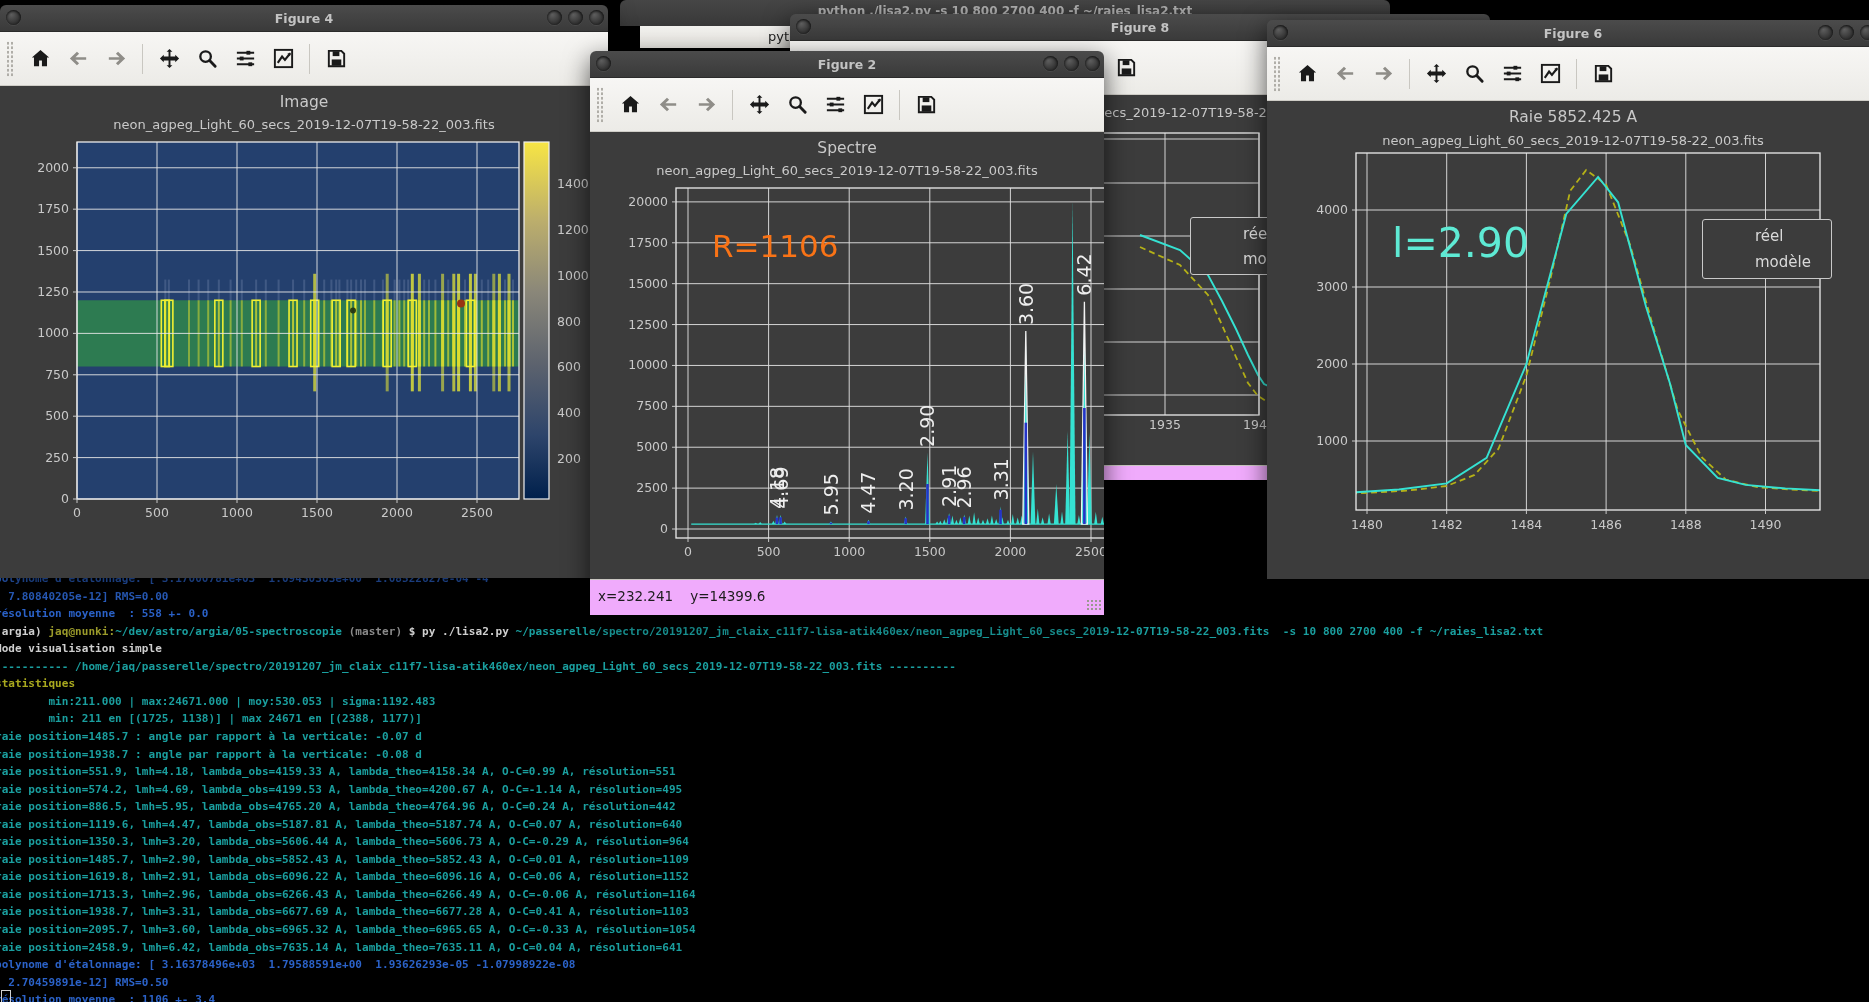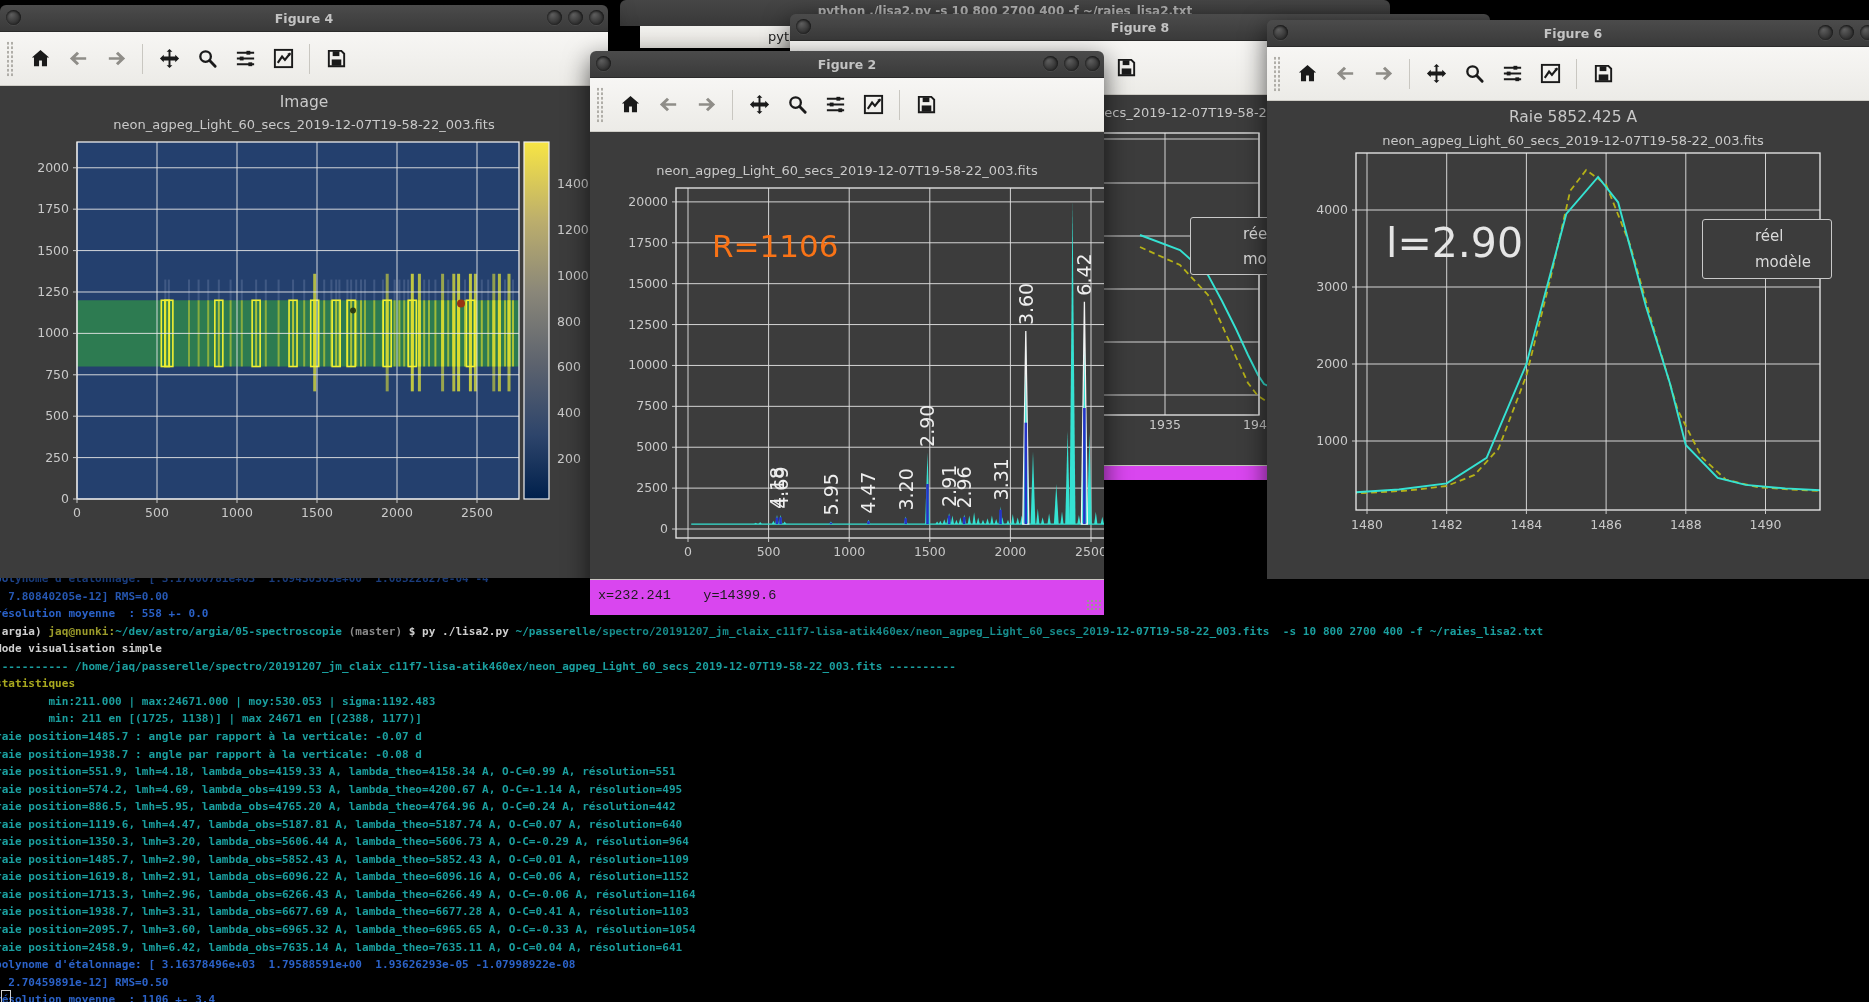--- a/index.html
+++ b/index.html
@@ -16,21 +16,21 @@
   .toolbar{height:53px;background:linear-gradient(#f7f6f4,#ecebe7);border-bottom:1px solid #cfcdc7;
            display:flex;align-items:center;padding:0 6px;gap:4px;}
   .tool{width:34px;height:34px;display:flex;align-items:center;justify-content:center;border-radius:3px;}
   .tool svg{width:23px;height:23px;}
   .sep{width:1px;height:30px;background:#c9c7c1;margin:0 5px;}
   .grip-v{width:8px;height:36px;margin-right:5px;
           background-image:radial-gradient(#b0aea8 1px, transparent 1.3px);background-size:4px 4.5px;}
   .content{background:#3c3c3c;position:relative;overflow:hidden;}
   .fig-title{position:absolute;left:0;right:0;text-align:center;color:#c9c9c9;font-size:15.5px;}
   .fig-sub{position:absolute;left:0;right:0;text-align:center;color:#c9c9c9;font-size:13px;}
-  .statusbar{background:#d946ef;border-top:1px solid #c9c7c1;position:relative;font-family:Liberation Mono, monospace;}
+  .statusbar{background:#f0abfc;border-top:1px solid #c9c7c1;position:relative;}
   .status-text{position:absolute;left:8px;top:8px;font-size:13.5px;color:#1c1c1c;white-space:pre;}
   .grip-dots{position:absolute;right:3px;bottom:3px;width:15px;height:13px;
              background-image:radial-gradient(#9a9890 1px, transparent 1.2px);background-size:4px 4px;}
   .annot{position:absolute;white-space:pre;}
   .legend{position:absolute;background:#3c3c3c;border:1px solid #c9c9c9;border-radius:3px;
           padding:6px 10px 6px 8px;display:flex;flex-direction:column;justify-content:space-around;gap:6px;}
   .legend .row{display:flex;align-items:center;gap:10px;}
   .legend .lbl{color:#d9d9d9;font-size:15px;}
   .lsample{width:34px;height:0;}
   #terminal{position:absolute;left:0;top:0;width:1869px;height:1002px;z-index:1;}
@@ -608,20 +608,21 @@
         <text x="78" y="237.44" text-anchor="end" fill="#c9c9c9" font-size="12.5">10000</text>
         <line x1="82" y1="192.55" x2="86" y2="192.55" stroke="#c9c9c9"></line>
         <text x="78" y="196.55" text-anchor="end" fill="#c9c9c9" font-size="12.5">12500</text>
         <line x1="82" y1="151.66000000000003" x2="86" y2="151.66000000000003" stroke="#c9c9c9"></line>
         <text x="78" y="155.66000000000003" text-anchor="end" fill="#c9c9c9" font-size="12.5">15000</text>
         <line x1="82" y1="110.77000000000004" x2="86" y2="110.77000000000004" stroke="#c9c9c9"></line>
         <text x="78" y="114.77000000000004" text-anchor="end" fill="#c9c9c9" font-size="12.5">17500</text>
         <line x1="82" y1="69.88" x2="86" y2="69.88" stroke="#c9c9c9"></line>
         <text x="78" y="73.88" text-anchor="end" fill="#c9c9c9" font-size="12.5">20000</text>
       </svg>
+    <div class="fig-title" style="top:7px;">Spectre</div>
     <div class="fig-sub" style="top:31px;">neon_agpeg_Light_60_secs_2019-12-07T19-58-22_003.fits</div>
     <div class="annot" style="left:122px;top:96px;font-size:31px;color:#f97316;">R=1106</div>
   </div>
   <div class="statusbar" style="height:35px;">
     <span class="status-text">x=232.241    y=14399.6</span>
     <div class="grip-dots"></div>
   </div>
 </div>
 
 <div class="win" id="fig3" style="left:1267px;top:20px;width:612px;height:557px;z-index:7;">
@@ -725,21 +726,21 @@
         <text x="81" y="344" text-anchor="end" fill="#c9c9c9" font-size="12.5">1000</text>
         <line x1="85" y1="263" x2="89" y2="263" stroke="#c9c9c9"></line>
         <text x="81" y="267" text-anchor="end" fill="#c9c9c9" font-size="12.5">2000</text>
         <line x1="85" y1="186" x2="89" y2="186" stroke="#c9c9c9"></line>
         <text x="81" y="190" text-anchor="end" fill="#c9c9c9" font-size="12.5">3000</text>
         <line x1="85" y1="109" x2="89" y2="109" stroke="#c9c9c9"></line>
         <text x="81" y="113" text-anchor="end" fill="#c9c9c9" font-size="12.5">4000</text>
       </svg>
     <div class="fig-title" style="top:7px;">Raie 5852.425 A</div>
     <div class="fig-sub" style="top:32px;">neon_agpeg_Light_60_secs_2019-12-07T19-58-22_003.fits</div>
-    <div class="annot" style="left:119px;top:118px;font-size:41px;color:#e5e5e5;">l=2.90</div>
+    <div class="annot" style="left:125px;top:118px;font-size:41px;color:#5eead4;">l=2.90</div>
     <div class="legend" style="left:435px;top:118px;width:110px;height:46px;">
       <div class="row">
           <svg class="lsample" width="34" height="4">
             <line x1="0" y1="2" x2="34" y2="2" stroke="#35e2d2" stroke-width="2"></line>
           </svg>
         <span class="lbl">réel</span>
         </div>
       <div class="row">
           <svg class="lsample" width="34" height="4">
             <line x1="0" y1="2" x2="34" y2="2" stroke="#b5b117" stroke-width="2" stroke-dasharray="5,4"></line>

